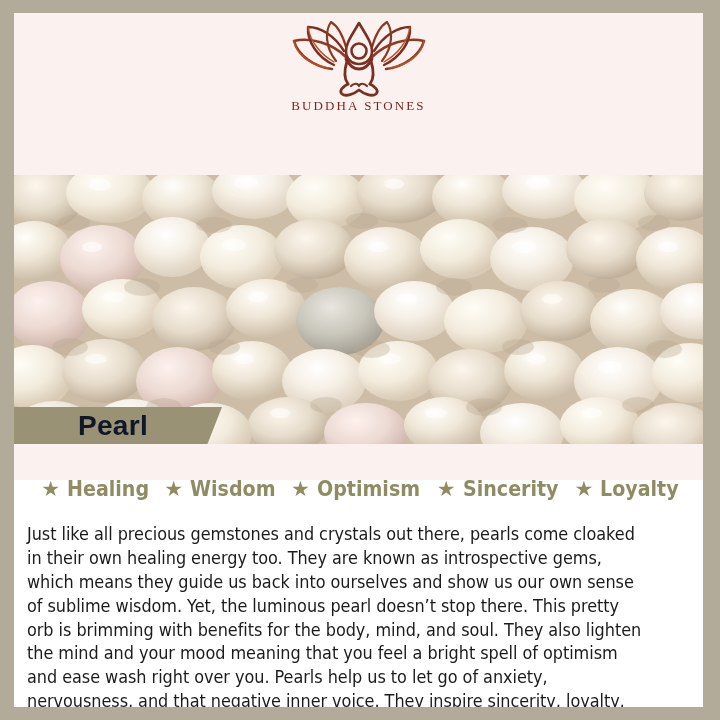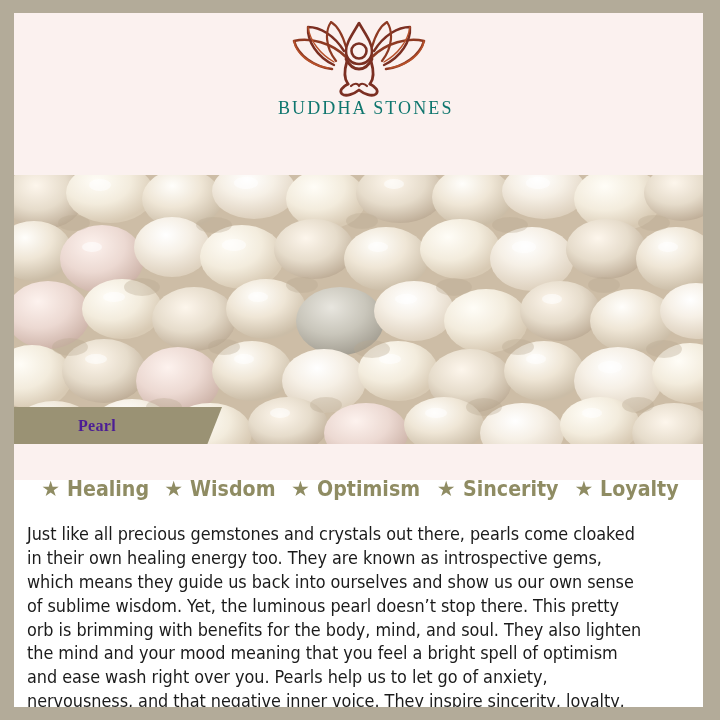--- a/index.html
+++ b/index.html
@@ -54,25 +54,24 @@
   .logo-mark {
     display: block;
     margin: 0 auto;
     width: 150px;
     height: 76px;
   }
   .logo-word {
     display: block;
     margin-top: 1px;
     font-family: "Liberation Serif", serif;
-    font-size: 18px;
+    font-size: 13px;
     letter-spacing: 2.1px;
-    color: #0f766e;
+    color: #7f1d1d;
     white-space: nowrap;
-    text-align: right;
   }
 
   
   .title-box {
     position: absolute;
     left: 136px;
     top: 114px;
     width: 428px;
     height: 52px;
     background: #fffdf8;
@@ -113,24 +112,24 @@
     top: 232px;
     width: 208px;
     height: 37px;
     background: #9a9274;
     clip-path: polygon(0 0, 100% 0, 93% 100%, 0 100%);
     display: flex;
     align-items: center;
   }
   .pearl-label {
     margin-left: 64px;
-    font-family: Liberation Serif, serif;
+    font-family: Liberation Sans, sans-serif;
     font-weight: bold;
-    font-size: 16px;
-    color: #4c1d95;
+    font-size: 28px;
+    color: #0f172a;
     letter-spacing: 0.3px;
   }
 
   
   .panel {
     position: absolute;
     left: 0;
     top: 431px;
     width: 689px;
     height: 263px;

